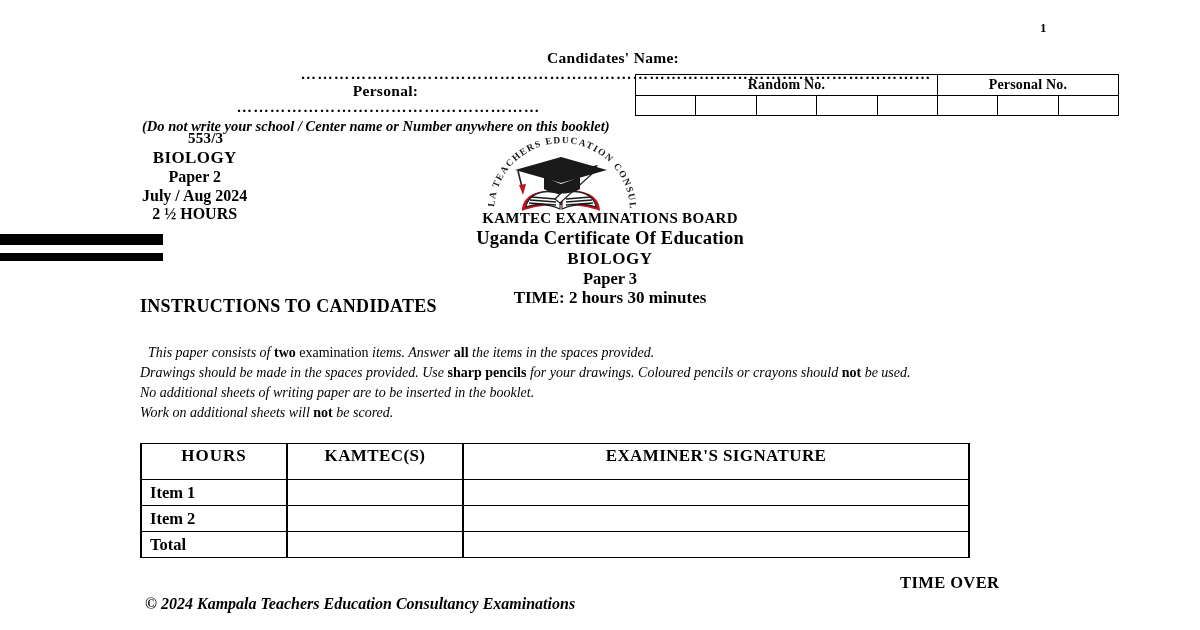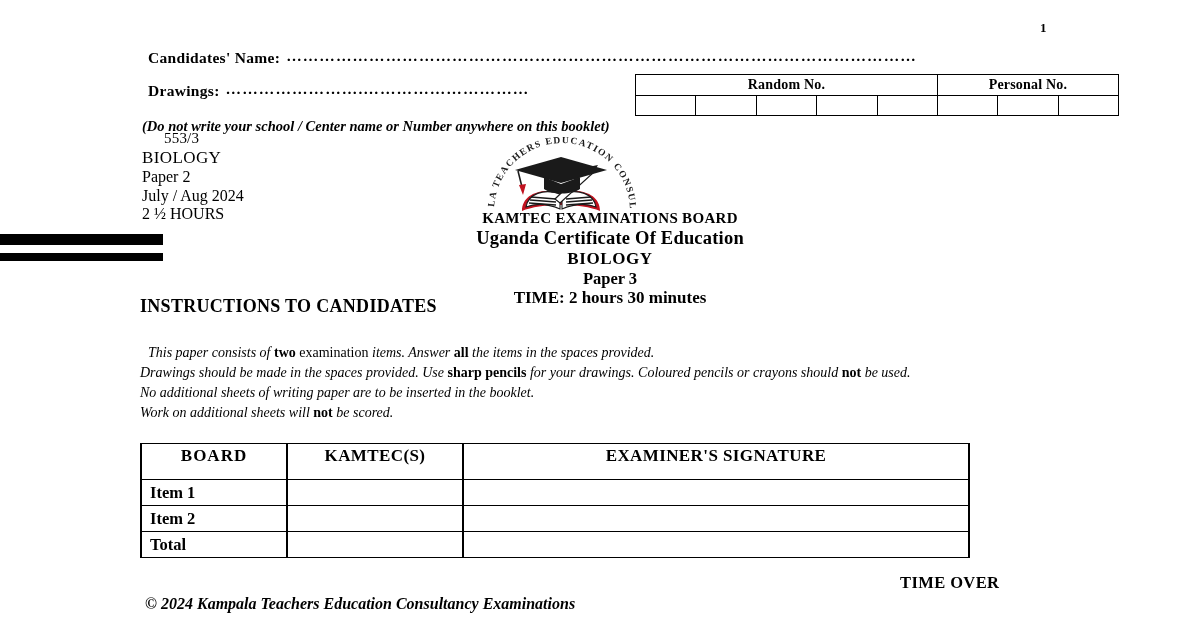--- a/index.html
+++ b/index.html
@@ -33,22 +33,23 @@
     width: 163px;
     background: #000000;
   }
   .reg-bar-1 { top: 234px; height: 11px; }
   .reg-bar-2 { top: 253px; height: 8px; }
 
   
   .field-row {
     position: absolute;
     display: flex;
-    align-items: flex-start;
+    align-items: center;
     white-space: nowrap;
+    flex-direction: column;
   }
   .field-name  { left: 148px; top: 49px; width: 930px; }
   .field-sign  { left: 148px; top: 82px; width: 475px; }
 
   .field-label {
     font-weight: bold;
     font-size: 15.5px;
     letter-spacing: 0.3px;
     flex: 0 0 auto;
   }
@@ -94,22 +95,23 @@
     top: 118px;
     font-weight: bold;
     font-style: italic;
     font-size: 14.5px;
     white-space: nowrap;
   }
   .meta-block {
     position: absolute;
     left: 142px;
     top: 130px;
-    font-weight: normal;
+    font-weight: bold;
     line-height: 1.18;
+    text-align: center;
   }
   .meta-code {
     padding-left: 22px;
     font-size: 15px;
     letter-spacing: 0.2px;
   }
   .meta-subject { font-size: 17px; letter-spacing: 0.4px; }
   .meta-paper   { font-size: 16px; }
   .meta-date    { font-size: 16px; }
   .meta-hours   { font-size: 16px; }
@@ -239,21 +241,21 @@
 
 <div class="reg-bar reg-bar-1"></div>
 <div class="reg-bar reg-bar-2"></div>
 
 <div class="field-row field-name">
   <span class="field-label">Candidates' Name:</span>
   <span class="dots">……………………………………………………………………………………………………</span>
 </div>
 
 <div class="field-row field-sign">
-  <span class="field-label">Drawings:</span>
+  <span class="field-label">Personal:</span>
   <span class="dots">…………………….…………………………</span>
 </div>
 
 <table class="num-table">
   <tbody>
       <tr>
     <td class="num-head" colspan="5">Random No.</td>
     <td class="num-head" colspan="3">Personal No.</td>
   </tr>
   <tr>
@@ -331,21 +333,21 @@
 </div>
 
 <table class="score-table">
   <colgroup>
     <col style="width:146px">
     <col style="width:176px">
     <col style="width:506px">
   </colgroup>
   <tbody>
       <tr class="head-row">
-    <td class="sc-item">BOARD</td>
+    <td class="sc-item">HOURS</td>
     <td>KAMTEC(S)</td>
     <td>EXAMINER'S SIGNATURE</td>
   </tr>
   <tr>
     <td>Item 1</td>
     <td></td>
     <td></td>
   </tr>
   <tr>
     <td>Item 2</td>

